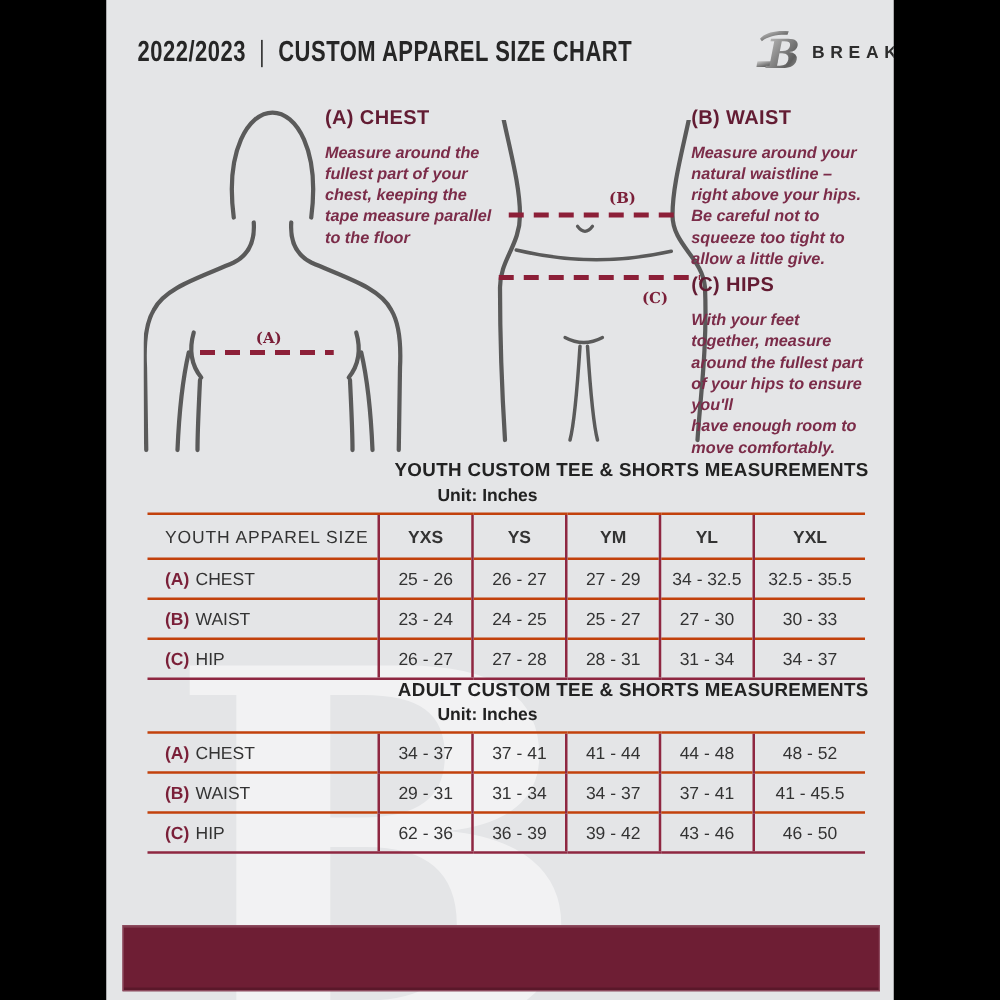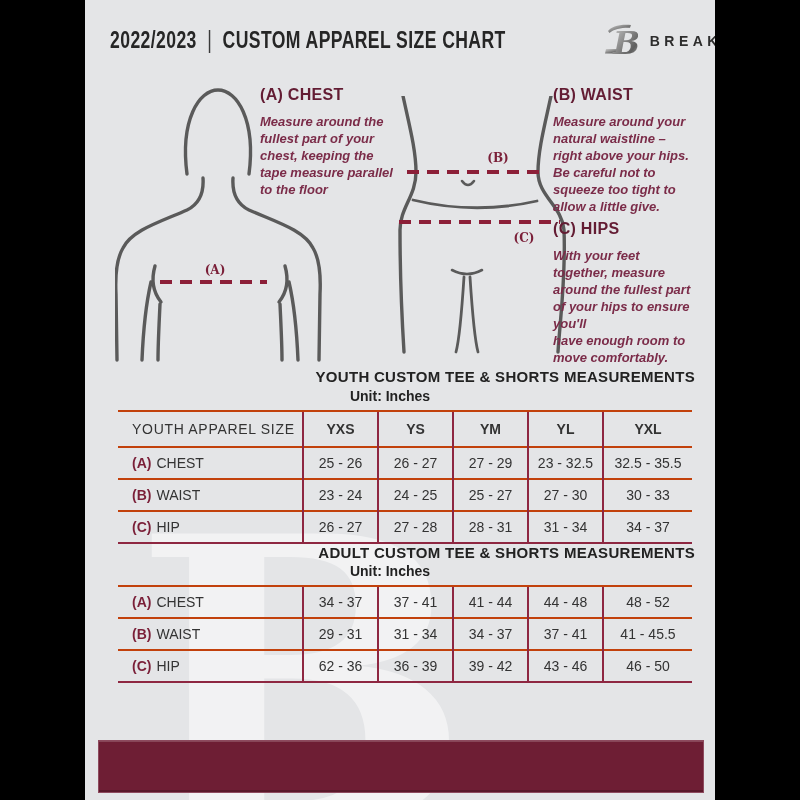--- a/index.html
+++ b/index.html
@@ -161,21 +161,21 @@
         <td class="size-hd">YS</td>
         <td class="size-hd">YM</td>
         <td class="size-hd">YL</td>
         <td class="size-hd">YXL</td>
       </tr>
       <tr>
         <td class="lbl"><span class="pfx">(A)</span><span>CHEST</span></td>
         <td>25 - 26</td>
         <td>26 - 27</td>
         <td>27 - 29</td>
-        <td>23 - 32.5</td>
+        <td>34 - 32.5</td>
         <td>32.5 - 35.5</td>
       </tr>
       <tr>
         <td class="lbl"><span class="pfx">(B)</span><span>WAIST</span></td>
         <td>23 - 24</td>
         <td>24 - 25</td>
         <td>25 - 27</td>
         <td>27 - 30</td>
         <td>30 - 33</td>
       </tr>

